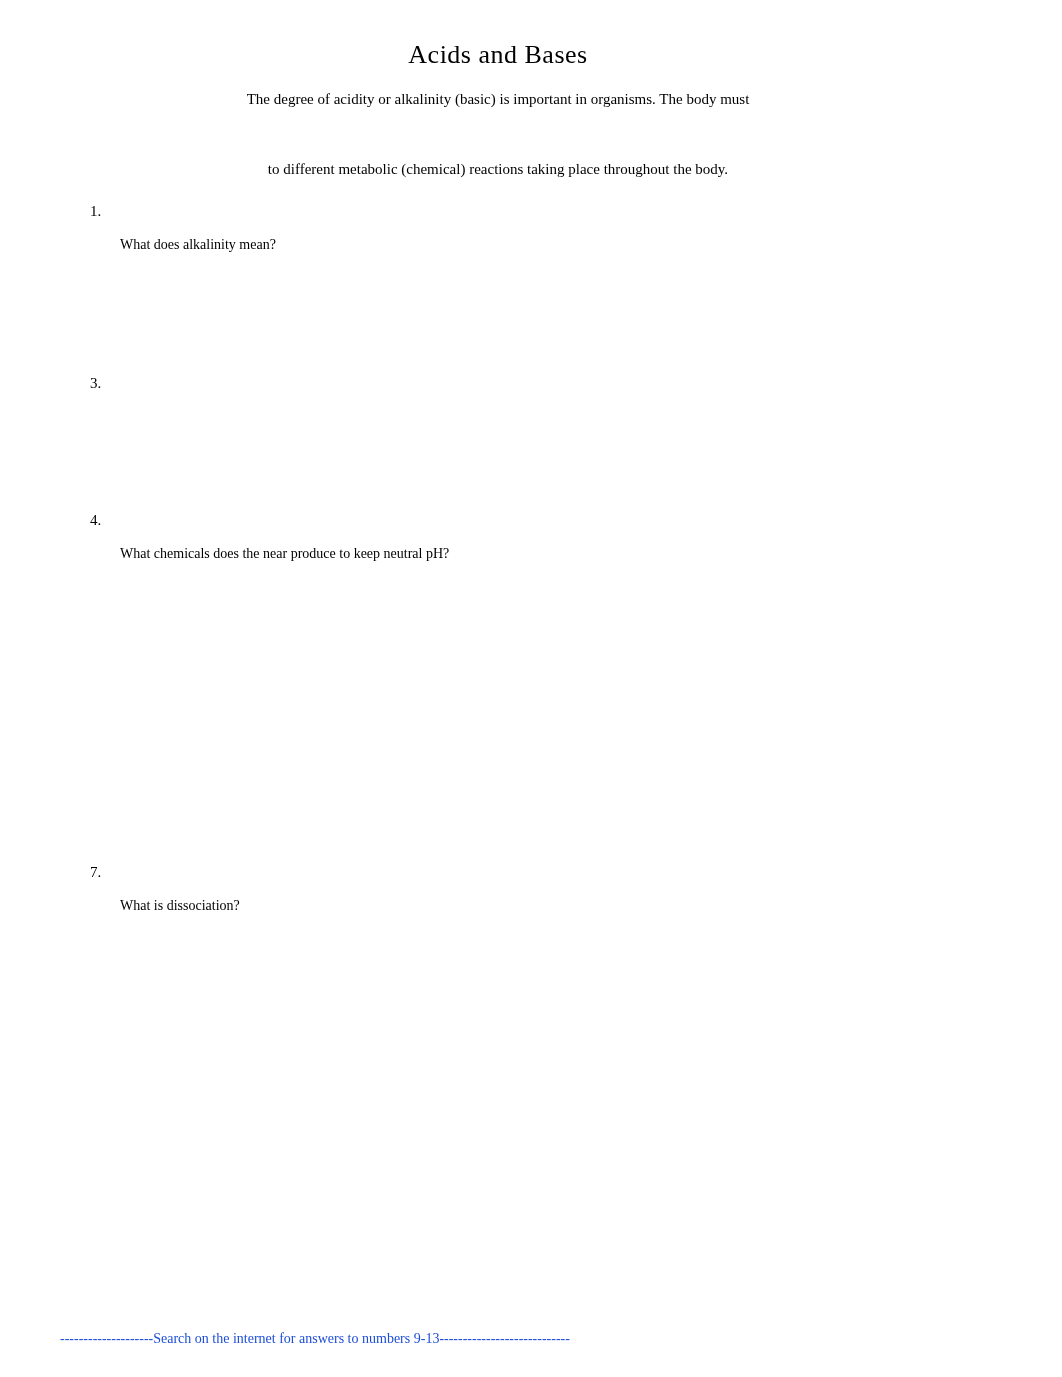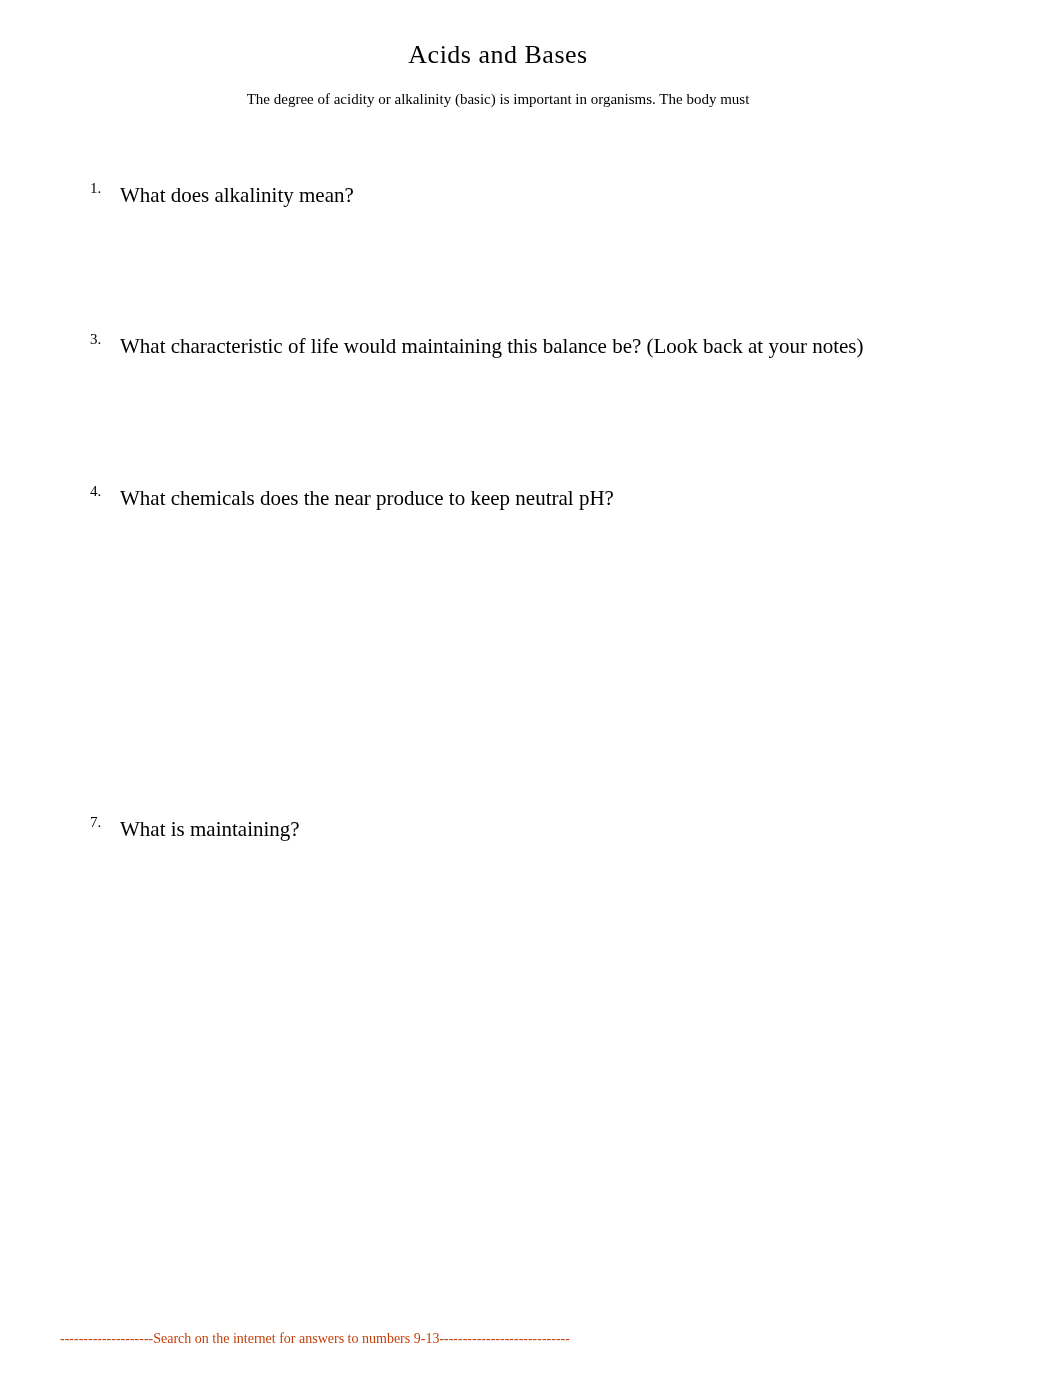--- a/index.html
+++ b/index.html
@@ -50,85 +50,86 @@
       margin-bottom: 0;
       padding-left: 30px;
     }
 
     .question-number {
       min-width: 30px;
       font-size: 15px;
     }
 
     .question-text {
-      font-size: 21px;
+      font-size: 14px;
       line-height: 1.5;
+      margin-top: 31px;
     }
 
     .question-block {
       margin-bottom: 120px;
     }
 
     .question-block-lg {
       margin-bottom: 300px;
     }
 
     .question-block-xl {
       margin-bottom: 350px;
     }
 
     .footer {
       position: absolute;
       bottom: 30px;
       left: 60px;
       right: 60px;
       font-size: 14px;
-      color: #c2410c;
+      color: #1d4ed8;
     }
   </style>
 </head>
 <body>
 
 <div class="page">
 
   <h1 class="title">Acids and Bases</h1>
 
   <div class="intro-paragraph">
     <span>The degree of    acidity    or alkalinity (basic)        is important in organisms.        The body must</span><br>
     <br>
     <br>
+    <span>to different    metabolic (chemical) reactions           taking place throughout the body.</span>
   </div>
 
   <div class="questions">
 
     <div class="question-block">
       <div class="question-item">
         <span class="question-number">1.</span>
         <span class="question-text">What does alkalinity mean?</span>
       </div>
     </div>
 
     <div class="question-block">
       <div class="question-item">
         <span class="question-number">3.</span>
-        <span class="question-text">What characteristic of life would maintaining this balance be? (Look back at your notes)</span>
       </div>
     </div>
 
     <div class="question-block-lg">
       <div class="question-item">
         <span class="question-number">4.</span>
         <span class="question-text">What chemicals does the near produce to keep neutral pH?</span>
       </div>
     </div>
 
     <div class="question-block-xl">
       <div class="question-item">
         <span class="question-number">7.</span>
-        <span class="question-text">What is maintaining?</span>
+        <span class="question-text">What is dissociation?</span>
       </div>
     </div>
 
   </div>
 
   <div class="footer">--------------------Search on the internet for answers to numbers 9-13----------------------------</div>
 
 </div>
 
 </body></html>

